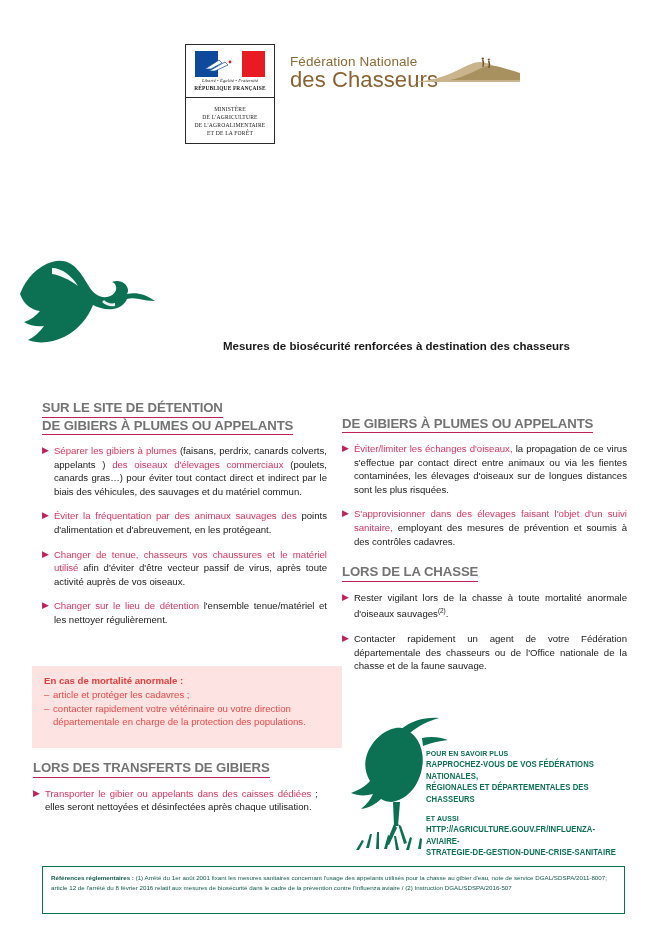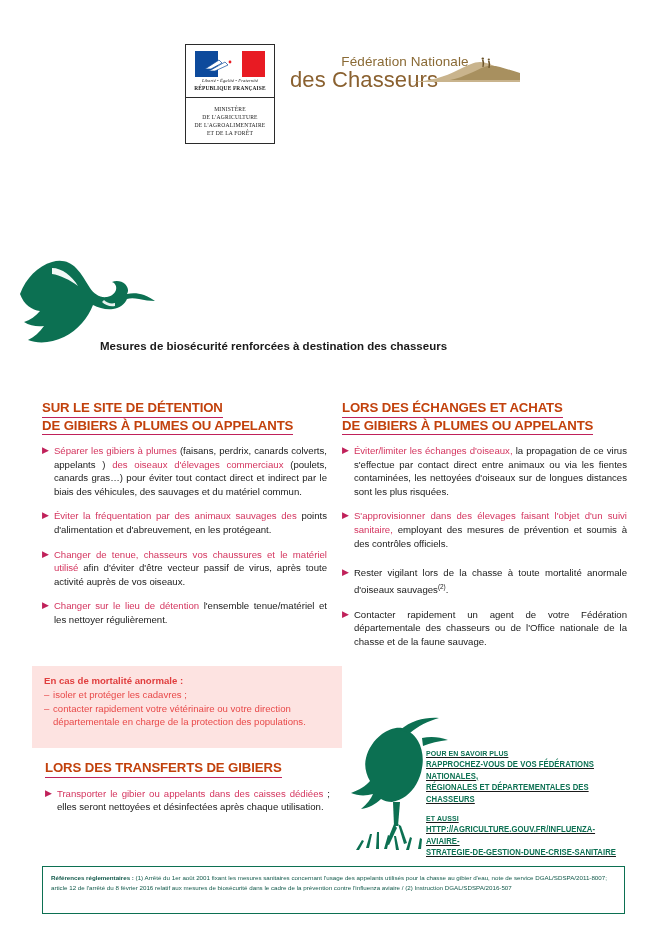--- a/index.html
+++ b/index.html
@@ -34,51 +34,51 @@
     position:absolute;left:0;top:40px;width:100%;text-align:center;
     font-family:"Liberation Serif","DejaVu Serif",serif;
     font-size:5.4px;font-weight:bold;letter-spacing:.15px;color:#1a1a1a;
   }
   .ministere{
     height:46px;display:flex;flex-direction:column;align-items:center;justify-content:center;
     font-family:"Liberation Serif","DejaVu Serif",serif;
     font-size:5.6px;line-height:8px;text-align:center;color:#1a1a1a;letter-spacing:.2px;
   }
   .fnc{position:absolute;left:290px;top:10px;width:230px;height:60px;}
-  .fnc-l1{font-size:13.5px;color:#8a6a35;letter-spacing:.1px;text-align:center;}
+  .fnc-l1{font-size:13.5px;color:#8a6a35;letter-spacing:.1px;}
   .fnc-l2{font-size:22px;color:#8a6130;letter-spacing:.1px;margin-top:-2px;}
   .fnc-hill{position:absolute;left:120px;top:2px;width:110px;height:32px;}
 
   
   .duck{position:absolute;left:12px;top:238px;width:150px;height:110px;}
   .titles{position:absolute;left:150px;top:195px;width:420px;text-align:center;}
   .t1{
     font-size:21px;font-weight:bold;letter-spacing:.2px;line-height:24px;
     font-stretch:condensed;transform:scaleX(.92);transform-origin:center;
   }
   .t1 .g{color:#0c7052;}
   .t1 .k{color:#1a1a1a;font-size:15px;}
   .t2{
     font-size:39px;font-weight:bold;color:#c0215a;line-height:43px;
     letter-spacing:-.3px;transform:scaleX(.9);transform-origin:center;margin-top:1px;
   }
   .t3{margin-top:2px;transform:scaleX(.9);transform-origin:center;}
   .t3 .p{font-size:25px;font-weight:bold;color:#f2797f;letter-spacing:0;}
   .t3 .k{font-size:16px;font-weight:bold;color:#1a1a1a;}
   .subtitle{
-    position:absolute;left:100px;top:338px;width:470px;text-align:left;
+    position:absolute;left:100px;top:338px;width:470px;text-align:right;
     font-size:11.5px;font-weight:bold;line-height:16px;color:#1a1a1a;
   }
 
   
   .col{position:absolute;top:400px;width:285px;}
   .col-left{left:42px;}
   .col-right{left:342px;}
   h2.sec{
-    margin:0 0 9px 0;font-size:13.2px;font-weight:bold;color:#c2410c;
+    margin:0 0 9px 0;font-size:13.2px;font-weight:bold;color:#737373;
     line-height:15.5px;letter-spacing:-.1px;
   }
   h2.sec span{
     display:inline-block;border-bottom:1.4px solid #c0215a;padding-bottom:1px;
   }
   .item{display:flex;margin-bottom:11px;}
   .bullet{
     flex:0 0 auto;color:#c0215a;font-size:9px;line-height:13.6px;margin-right:5px;
   }
   .txt{font-size:9.6px;line-height:13.6px;color:#1a1a1a;text-align:left;}
@@ -88,25 +88,25 @@
 
   
   .alert{
     position:absolute;left:32px;top:666px;width:310px;height:82px;
     background:#fde3e1;box-sizing:border-box;padding:8px 12px 0 12px;
   }
   .alert-t{font-size:9.6px;font-weight:bold;color:#e03e3e;line-height:14px;}
   .alert-li{display:flex;font-size:9.6px;color:#e84a4a;line-height:13.6px;}
   .alert-li .d{flex:0 0 9px;}
 
-  .col-left2{position:absolute;left:45px;top:760px;width:285px;}
+  .col-left2{position:absolute;left:33px;top:760px;width:285px;}
 
   
   .plover{position:absolute;left:336px;top:716px;width:120px;height:142px;}
-  .promo{position:absolute;left:426px;top:748px;width:215px;text-decoration:underline;}
+  .promo{position:absolute;left:426px;top:748px;width:215px;}
   .promo-h{
     font-size:7.6px;font-weight:bold;color:#0c7052;letter-spacing:.1px;
     line-height:11px;transform:scaleX(.92);transform-origin:left;
   }
   .promo-b{
     font-size:8.4px;font-weight:bold;color:#0c7052;letter-spacing:.05px;
     line-height:11.5px;transform:scaleX(.92);transform-origin:left;
   }
   .promo-gap{height:8px;}
 
@@ -209,55 +209,58 @@
     <div class="item">
       <span class="bullet">▶</span>
       <div class="txt just"><span class="hi">Changer sur le lieu de détention</span> <span>l'ensemble tenue/matériel et les nettoyer régulièrement.</span></div>
     </div>
   </div>
 
   <div class="alert">
     <div class="alert-t">En cas de mortalité anormale :</div>
     <div class="alert-li">
       <span class="d">–</span>
-      <span>isoler et protéger les cadavres ;</span>
+      <span>article et protéger les cadavres ;</span>
     </div>
     <div class="alert-li">
       <span class="d">–</span>
       <span>contacter rapidement votre vétérinaire ou votre direction départementale en charge de la protection des populations.</span>
     </div>
   </div>
 
   <div class="col-left2">
     <h2 class="sec">
       <span>LORS DES TRANSFERTS DE GIBIERS</span><br>
     </h2>
     <div class="item">
       <span class="bullet">▶</span>
       <div class="txt just"><span class="hi">Transporter le gibier ou appelants dans des caisses dédiées</span> <span>; elles seront nettoyées et désinfectées après chaque utilisation.</span></div>
     </div>
   </div>
 
   <div class="col col-right">
 
     <h2 class="sec">
-      <span>LORS DES ÉCHANGES ET ACHATS</span><br>
+      <br>
       <span>DE GIBIERS À PLUMES OU APPELANTS</span>
     </h2>
 
     <div class="item">
       <span class="bullet">▶</span>
-      <div class="txt just"><span class="hi">Éviter/limiter les échanges d'oiseaux,</span> <span>la propagation de ce virus s'effectue par contact direct entre animaux ou via les fientes contaminées, les nettoyées d'oiseaux sur de longues distances sont les plus risquées.</span></div>
+      <div class="txt just"><span class="hi">Éviter/limiter les échanges d'oiseaux,</span> <span>la propagation de ce virus s'effectue par contact direct entre animaux ou via les fientes contaminées, les élevages d'oiseaux sur de longues distances sont les plus risquées.</span></div>
     </div>
 
     <div class="item" style="margin-bottom:16px;">
       <span class="bullet">▶</span>
-      <div class="txt just"><span class="hi">S'approvisionner dans des élevages faisant l'objet d'un suivi sanitaire,</span> <span>employant des mesures de prévention et soumis à des contrôles officiels.</span></div>
-    </div>
-
+      <div class="txt just"><span class="hi">S'approvisionner dans des élevages faisant l'objet d'un suivi sanitaire,</span> <span>employant des mesures de prévention et soumis à des contrôles cadavres.</span></div>
+    </div>
+
+    <h2 class="sec">
+      <span>LORS DE LA CHASSE</span>
+    </h2>
 
     <div class="item">
       <span class="bullet">▶</span>
       <div class="txt just"><span>Rester vigilant lors de la chasse à toute mortalité anormale d'oiseaux sauvages</span><span class="sup">(2)</span><span>.</span></div>
     </div>
 
     <div class="item">
       <span class="bullet">▶</span>
       <div class="txt just"><span>Contacter rapidement un agent de votre Fédération départementale des chasseurs ou de l'Office nationale de la chasse et de la faune sauvage.</span></div>
     </div>

